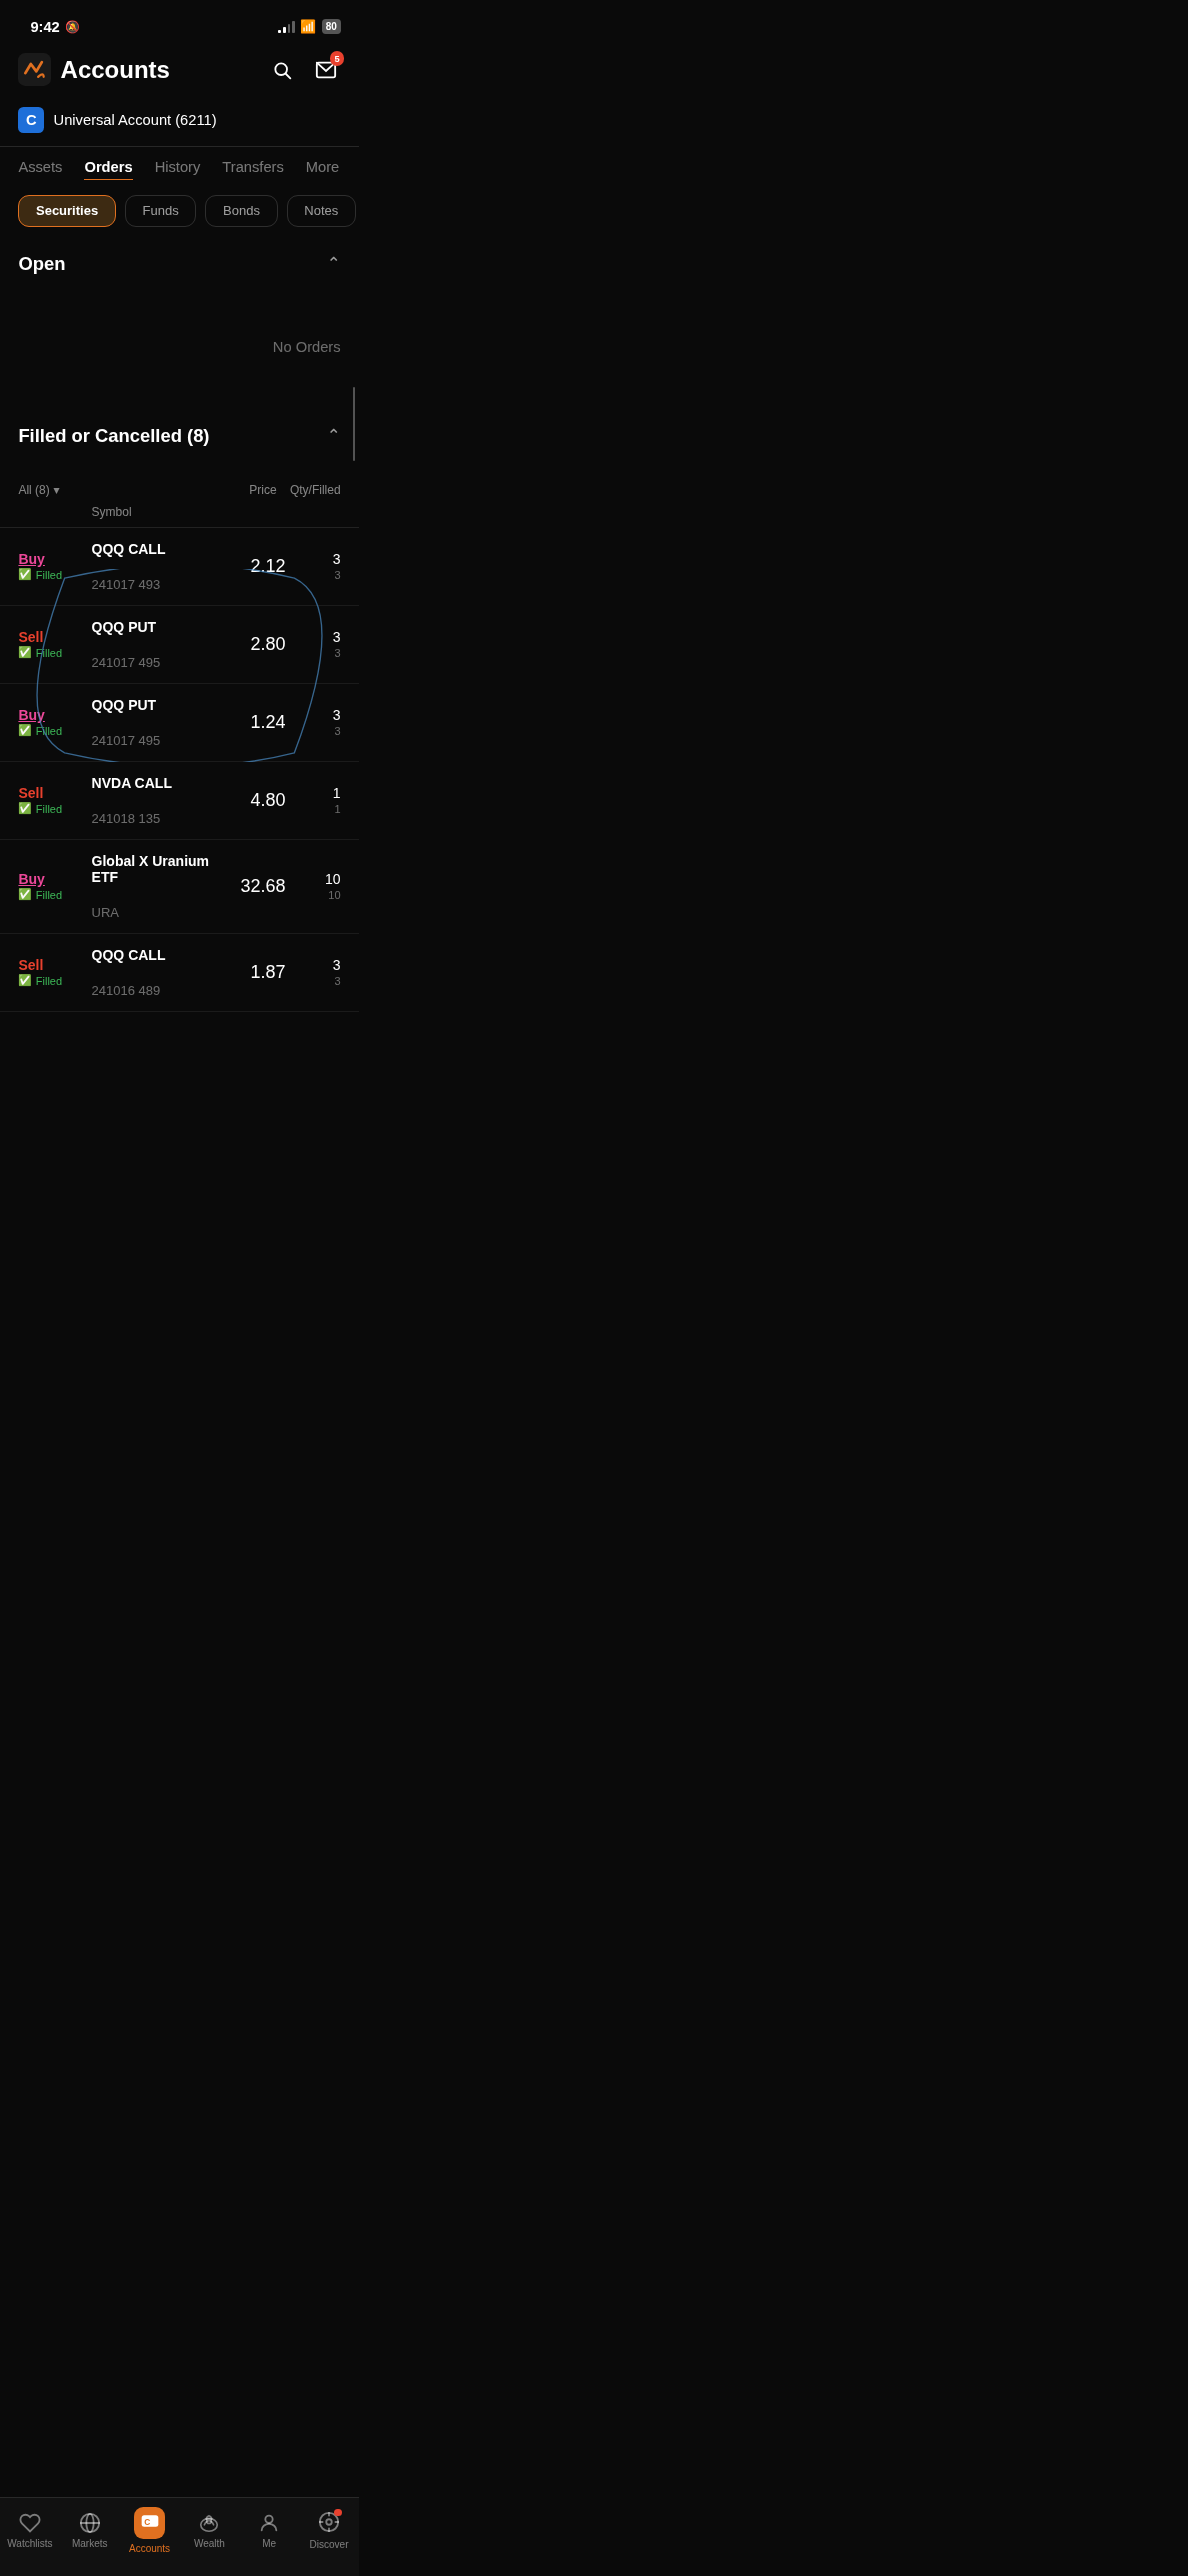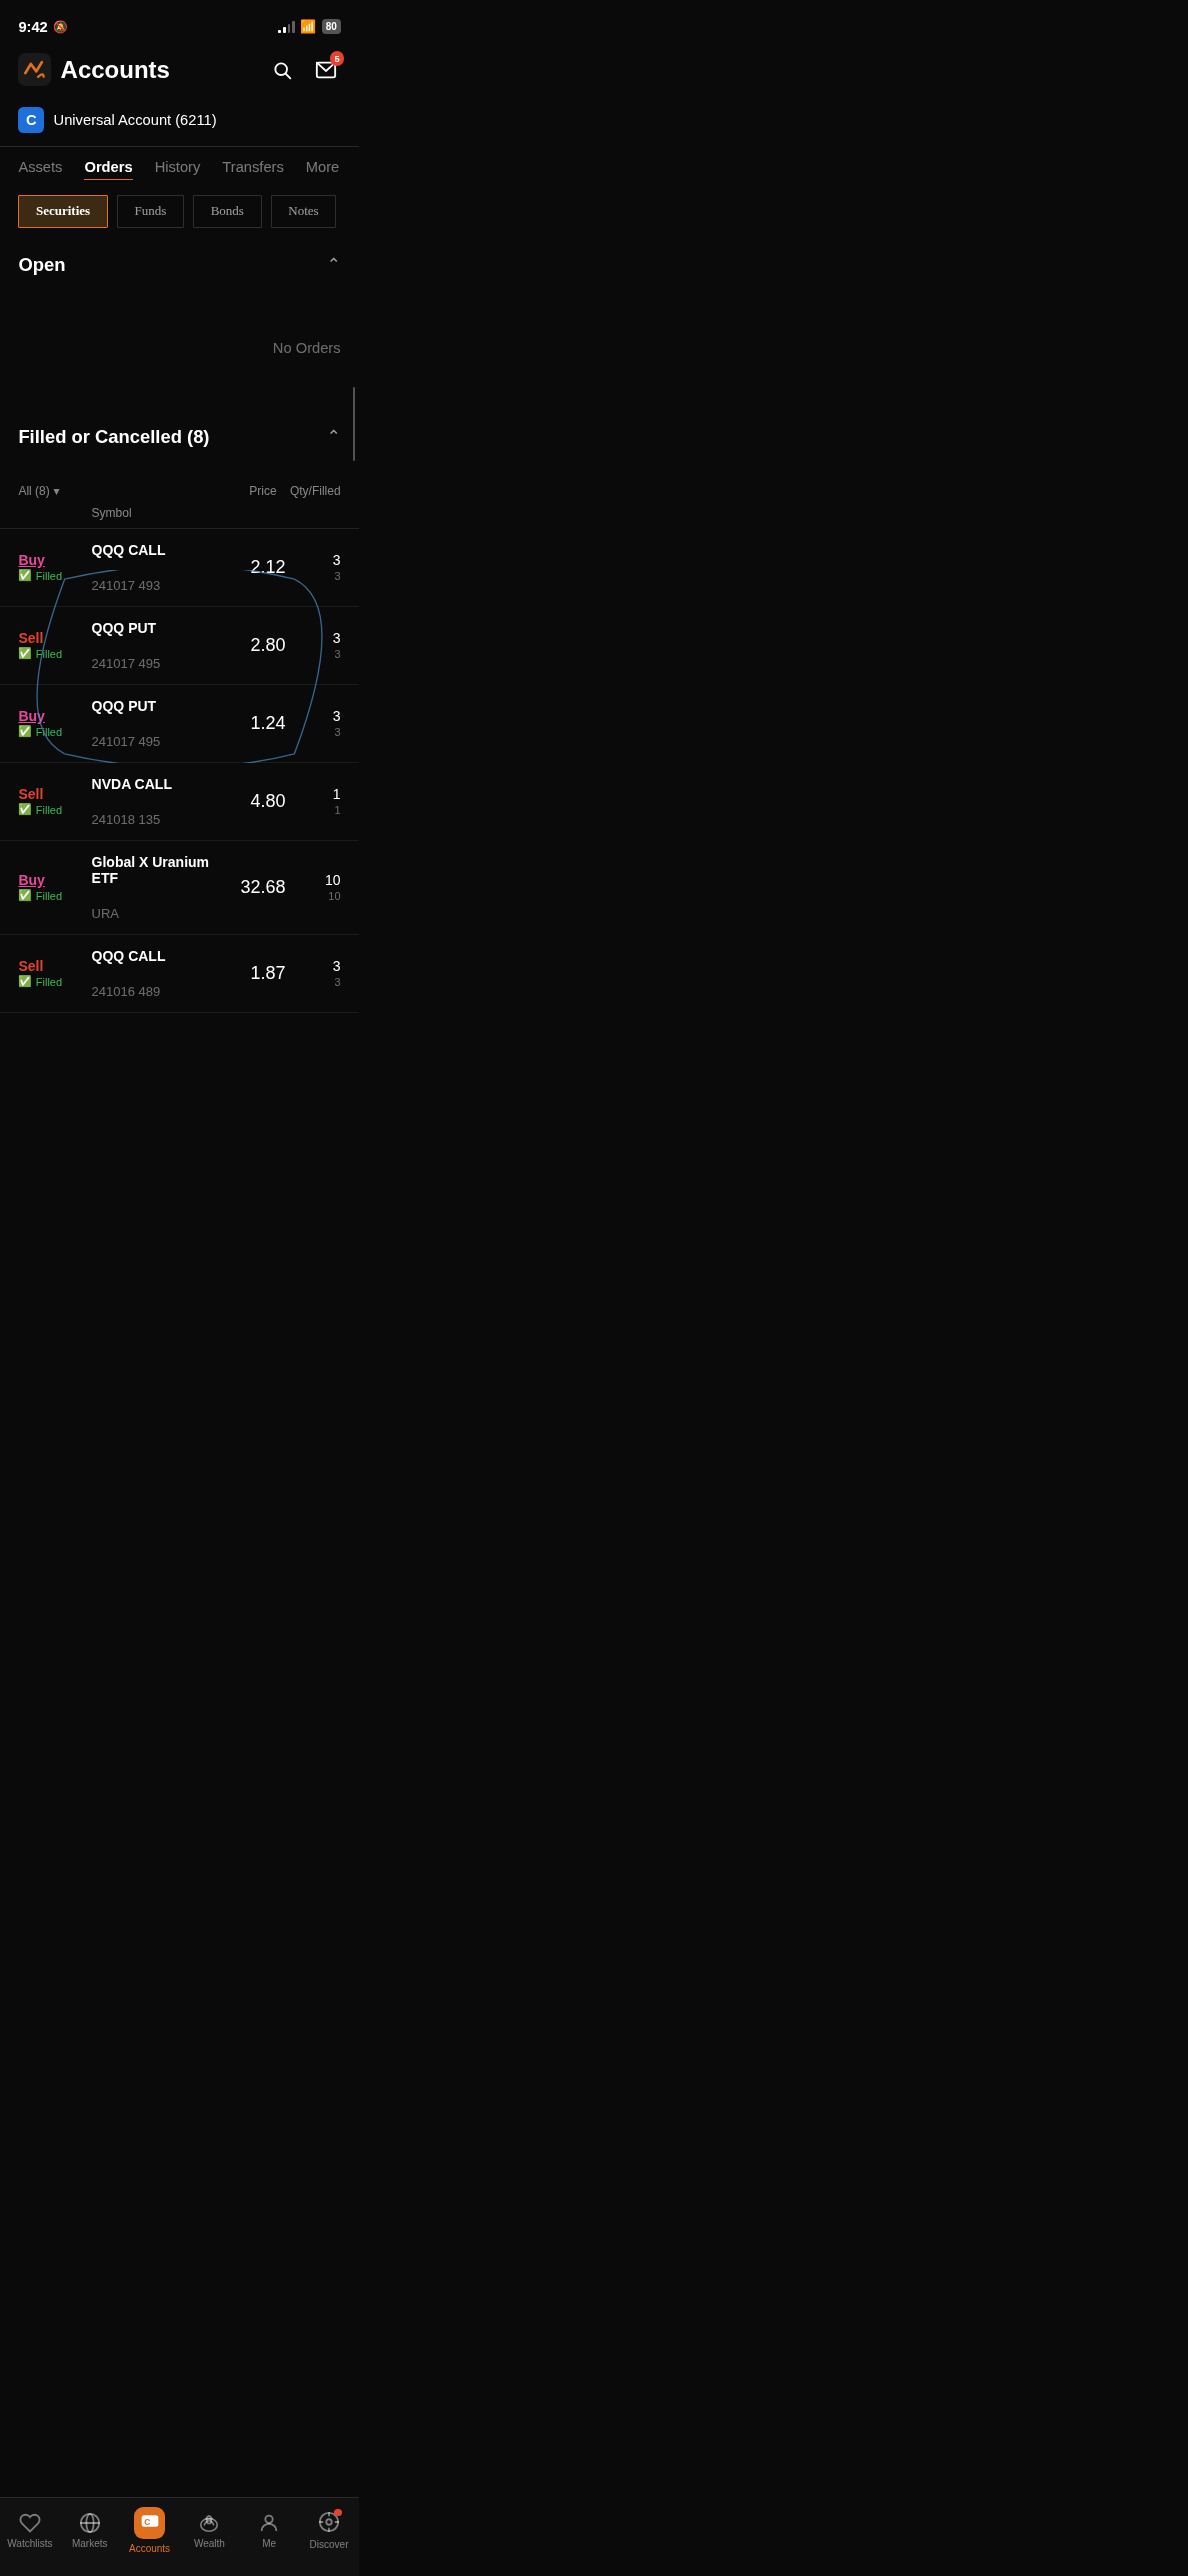--- a/index.html
+++ b/index.html
@@ -22,20 +22,21 @@
       padding: 13px 18.4px 5.5px;
       height: 46px;
     }
     .status-time {
       font-size: 14.7px;
       font-weight: 600;
       color: #fff;
       display: flex;
       align-items: center;
       gap: 5.5px;
+      margin-left: 12px;
     }
     .bell-slash {
       font-size: 12px;
       color: #fff;
     }
     .status-right {
       display: flex;
       align-items: center;
       gap: 5.5px;
     }
@@ -173,28 +174,27 @@
     }
 
     
     .filter-pills {
       display: flex;
       padding: 5.5px 18.4px 13px;
       gap: 9.2px;
     }
     .pill {
       padding: 7.4px 16.6px;
-      border-radius: 1px;
+      border-radius: 11px;
       font-size: 13px;
       font-weight: 500;
       cursor: pointer;
       border: 0.9px solid rgba(255,255,255,0.15);
       color: rgba(255,255,255,0.6);
       background: transparent;
-      font-family: Liberation Serif, serif;
     }
     .pill.active {
       background: #3d2a12;
       border-color: #e07020;
       color: #fff;
       font-weight: 700;
     }
 
     
     .section-header {

